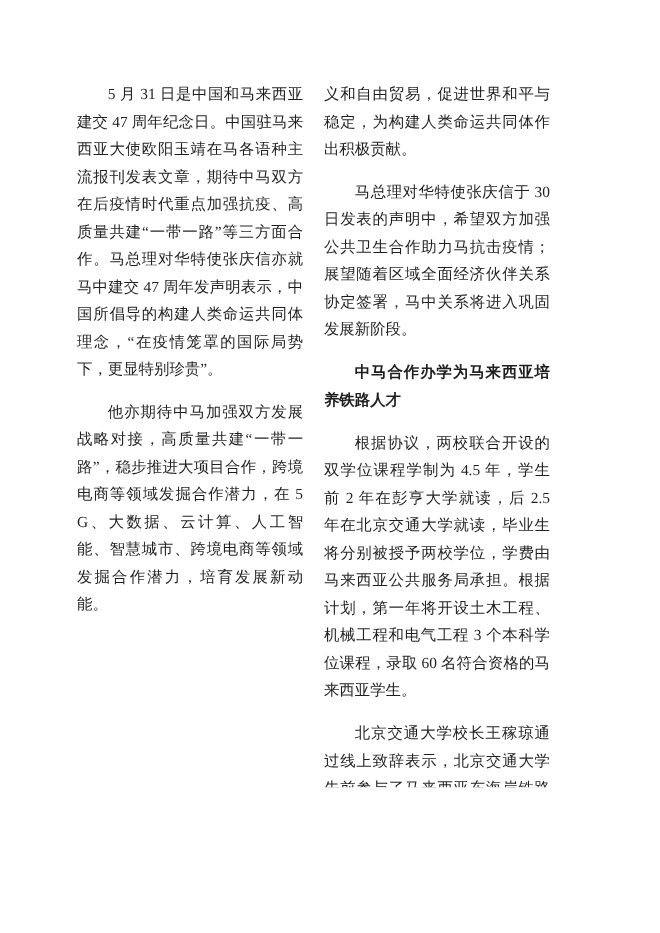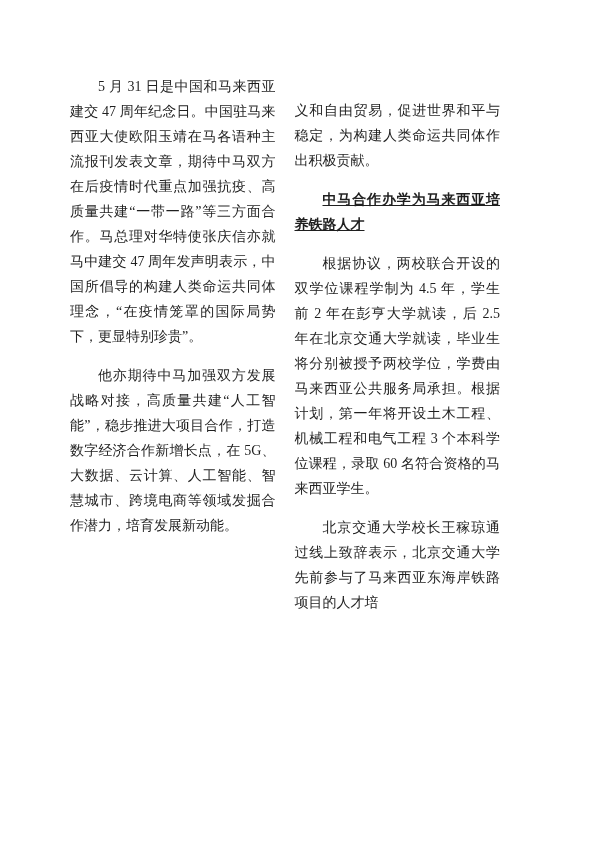--- a/index.html
+++ b/index.html
@@ -30,55 +30,54 @@
   .para {
     margin: 0 0 14px 0;
     font-size: 14px;
     line-height: 25px;
     text-align: justify;
     text-indent: 2em;
     word-break: break-all;
   }
   .para.no-indent {
     text-indent: 0;
-    margin-top: 24px;
   }
   .heading {
     margin: 0 0 14px 0;
     font-size: 14px;
     line-height: 25px;
     font-weight: bold;
     text-align: justify;
     text-indent: 2em;
     word-break: break-all;
-    text-decoration: underline;
   }
   .page-number {
     position: absolute;
     left: 0;
     right: 0;
     top: 781px;
     text-align: center;
     font-size: 12px;
     color: #2a2a2a;
   }
 </style>
 </head>
 <body>
 
 <div class="page">
   <div class="columns">
 
     <div class="column">
       <p class="para">5 月 31 日是中国和马来西亚建交 47 周年纪念日。中国驻马来西亚大使欧阳玉靖在马各语种主流报刊发表文章，期待中马双方在后疫情时代重点加强抗疫、高质量共建“一带一路”等三方面合作。马总理对华特使张庆信亦就马中建交 47 周年发声明表示，中国所倡导的构建人类命运共同体理念，“在疫情笼罩的国际局势下，更显特别珍贵”。</p>
-      <p class="para">他亦期待中马加强双方发展战略对接，高质量共建“人工智能”，稳步推进大项目合作，打造数字经济合作新增长点，在 5G、大数据、云计算、人工智能、智慧城市、跨境电商等领域发掘合作潜力，培育发展新动能。</p>
+      <p class="para">他亦期待中马加强双方发展战略对接，高质量共建“一带一路”，稳步推进大项目合作，跨境电商等领域发掘合作潜力，在 5G、大数据、云计算、人工智能、智慧城市、跨境电商等领域发掘合作潜力，培育发展新动能。</p>
     </div>
 
     <div class="column">
       <p class="para no-indent">义和自由贸易，促进世界和平与稳定，为构建人类命运共同体作出积极贡献。</p>
+      <p class="para">马总理对华特使张庆信于 30 日发表的声明中，希望双方加强公共卫生合作助力马抗击疫情；展望随着区域全面经济伙伴关系协定签署，马中关系将进入巩固发展新阶段。</p>
       <h2 class="heading">中马合作办学为马来西亚培养铁路人才</h2>
       <p class="para">根据协议，两校联合开设的双学位课程学制为 4.5 年，学生前 2 年在彭亨大学就读，后 2.5 年在北京交通大学就读，毕业生将分别被授予两校学位，学费由马来西亚公共服务局承担。根据计划，第一年将开设土木工程、机械工程和电气工程 3 个本科学位课程，录取 60 名符合资格的马来西亚学生。</p>
       <p class="para">北京交通大学校长王稼琼通过线上致辞表示，北京交通大学先前参与了马来西亚东海岸铁路项目的人才培</p>
     </div>
 
   </div>
 
   <div class="page-number">3</div>
 </div>
 

